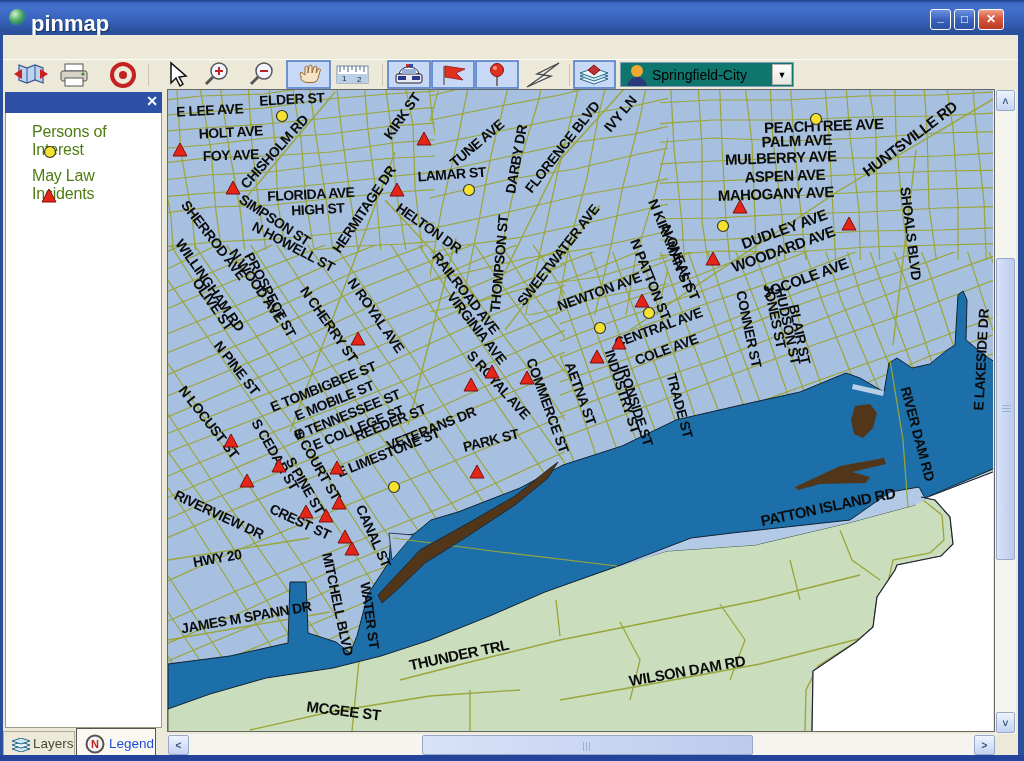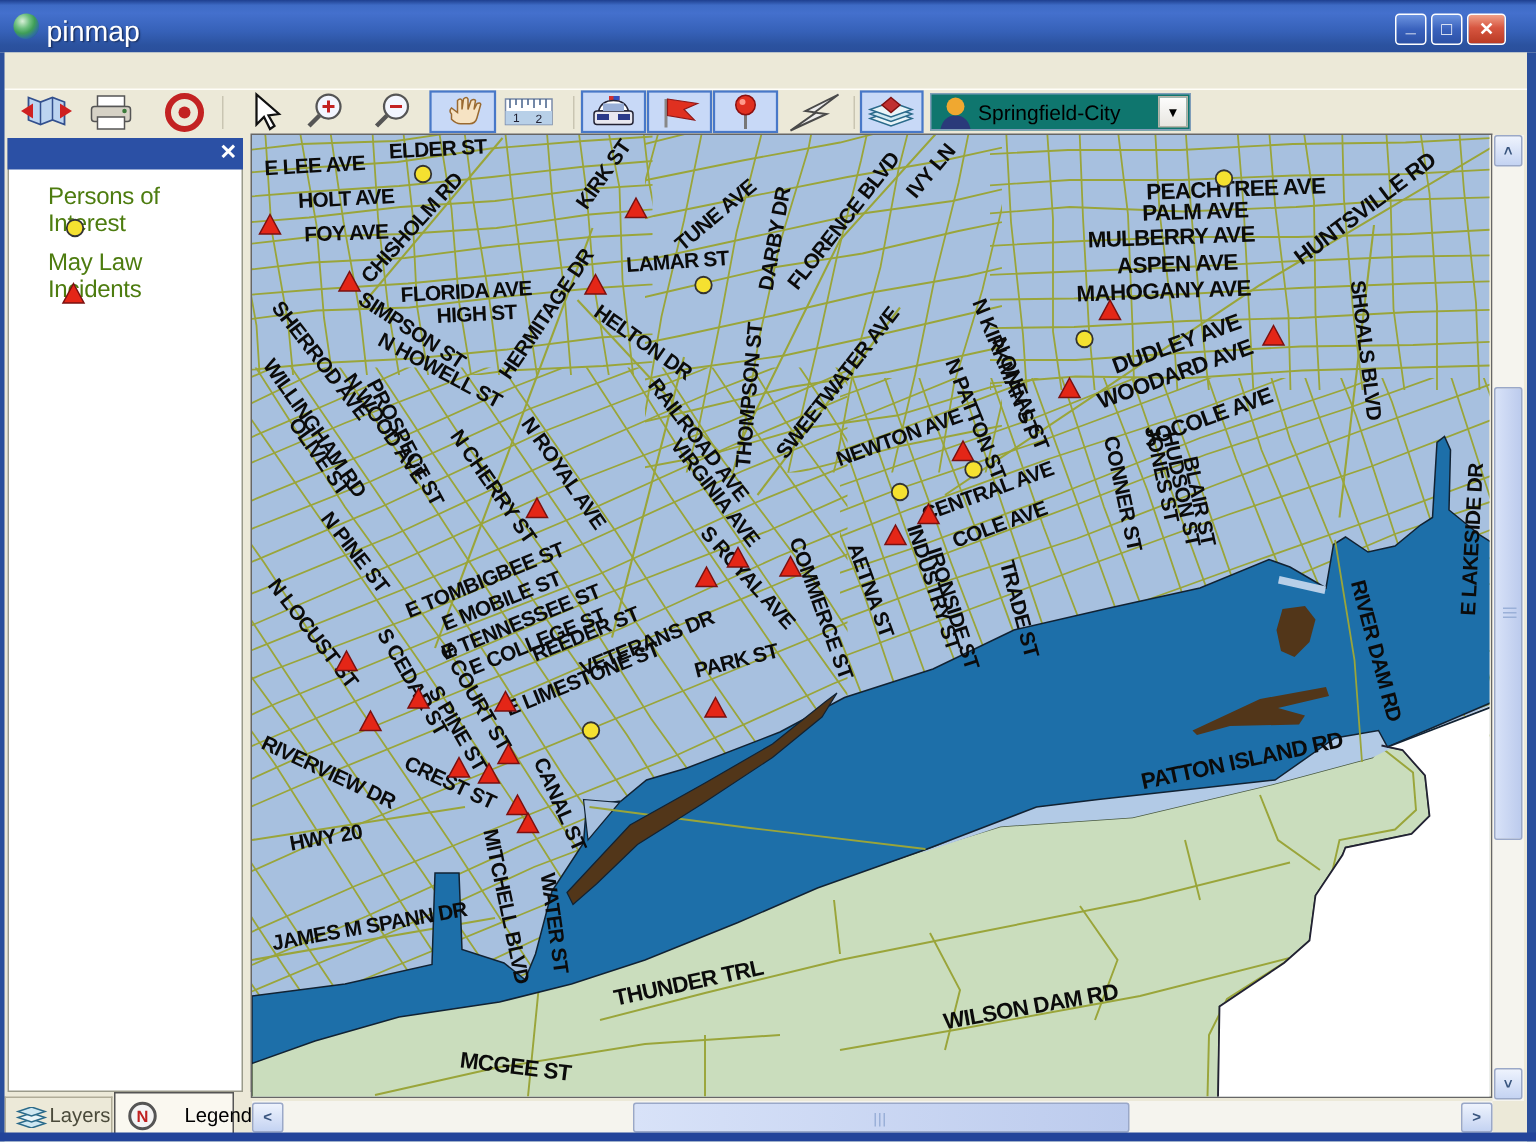--- a/index.html
+++ b/index.html
@@ -1,18 +1,18 @@
 <!DOCTYPE html>
 <html><head><meta charset="utf-8"><style>
 * { margin:0; padding:0; box-sizing:border-box; }
 body { width:1024px; height:761px; position:relative; overflow:hidden;
   font-family:"Liberation Sans", sans-serif; background:#ece9d8; }
 .titlebar { position:absolute; left:0; top:0; width:1024px; height:35px;
   background:linear-gradient(#1e3f8f 0%, #3e6bc5 10%, #4470cd 25%, #3661b8 60%, #2b529f 86%, #2a4f9c 100%); }
-.title { position:absolute; left:31px; top:11px; color:#fff; font-size:19px; font-weight:normal;
+.title { position:absolute; left:31px; top:11px; color:#fff; font-size:22px; font-weight:bold;
   text-shadow:1px 1px 1px #1a3060; }
 .globe { position:absolute; left:9px; top:9px; width:17px; height:17px; border-radius:50%;
   background:radial-gradient(circle at 35% 30%, #d8f0d8 0%, #6fc080 30%, #3f9e58 50%, #2f6f9f 72%, #174a74 100%); }
 .tbtn { position:absolute; top:9px; width:21px; height:21px; border-radius:3px;
   border:1px solid #fff; color:#fff; font-size:12px; text-align:center; line-height:19px; font-weight:bold;
   background:linear-gradient(#6b93e0, #3a62bd 50%, #2c51a6); }
 .tbtn.close { background:linear-gradient(#f0a088, #d75640 45%, #b93a24); }
 .menubar { position:absolute; left:3px; top:35px; width:1015px; height:24px; background:#ece9d8;
   font-size:13px; color:#111; }
 .menubar span { position:absolute; top:5px;margin-top:24px; }
@@ -575,21 +575,21 @@
   <svg width="22" height="14" style="position:absolute;left:7px;top:10px" xmlns="http://www.w3.org/2000/svg">
     <polygon points="11,8 20,11 11,14 2,11" fill="#cfe8f2" stroke="#2a6a8a"></polygon>
     <polygon points="11,4 20,7 11,10 2,7" fill="#e8f4f8" stroke="#2a6a8a"></polygon>
     <polygon points="11,0 20,3 11,6 2,3" fill="#cfe8f2" stroke="#2a6a8a"></polygon>
   </svg>
   <span style="position:absolute;left:30px;top:8px">Layers</span>
   <svg width="20" height="20" style="position:absolute;left:82px;top:6px" xmlns="http://www.w3.org/2000/svg">
     <circle cx="10" cy="10" r="8.5" fill="#f4f4f4" stroke="#555" stroke-width="2"></circle>
     <text x="10" y="14" font-size="11" font-weight="bold" fill="#c02020" text-anchor="middle" font-family="Liberation Sans">N</text>
   </svg>
-  <span style="position:absolute;left:120px;top:8px;color:#000000">Legend</span>
+  <span style="position:absolute;left:106px;top:8px;color:#1d4ed8">Legend</span>
 </div>
 <div class="vsb">
   <div class="sbtn" style="left:1px;top:0;width:19px;height:21px;font-size:10px;line-height:21px">˄</div>
   <div class="thumb" style="left:1px;top:168px;width:19px;height:302px">
       <div style="position:absolute;left:5px;top:146px;width:9px;height:1px;background:#9ab0d8;box-shadow:0 3px #9ab0d8,0 6px #9ab0d8"></div>
     </div>
   <div class="sbtn" style="left:1px;top:622px;width:19px;height:21px;font-size:10px;line-height:21px">˅</div>
 </div>
 <div class="hsb">
   <div class="sbtn" style="left:0;top:1px;width:21px;height:20px;font-size:10px;line-height:20px">˂</div>

